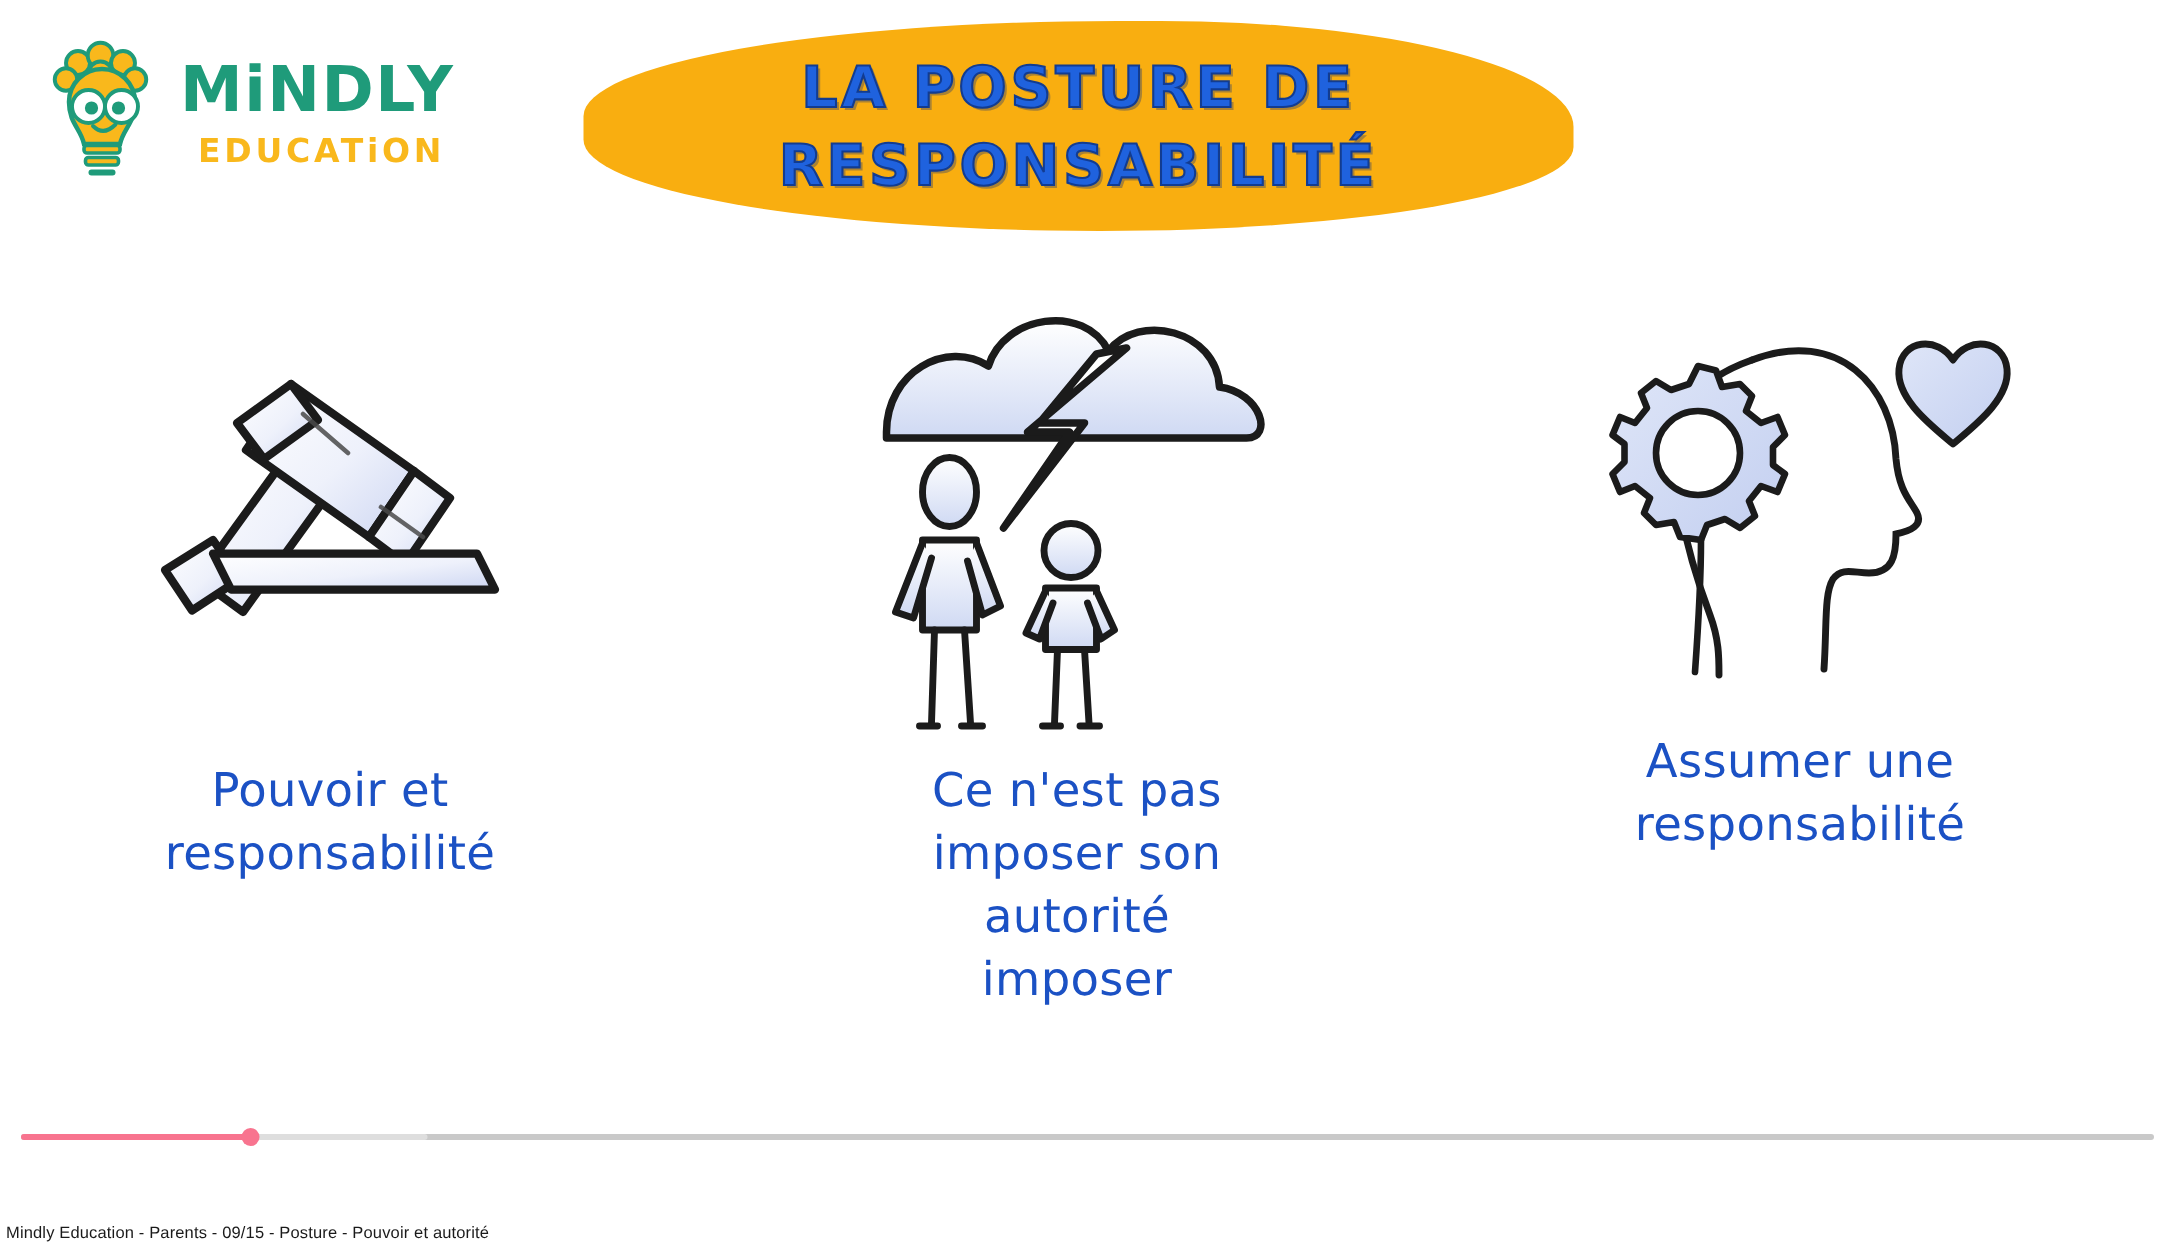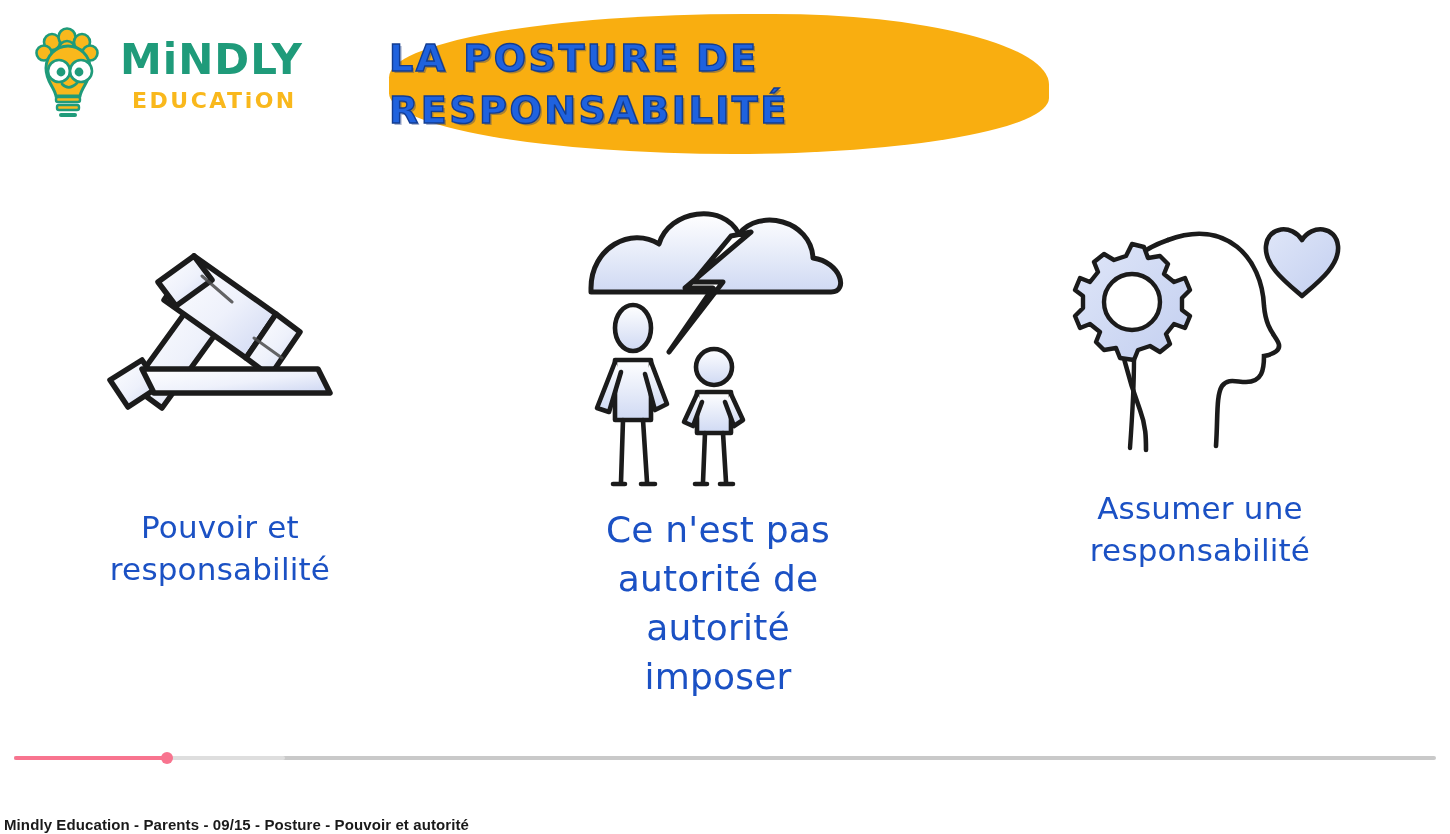--- a/index.html
+++ b/index.html
@@ -17,21 +17,21 @@
   
   #logo { position:absolute; left:22px; top:20px; width:300px; height:105px; }
   #logo-bulb { position:absolute; left:0; top:6px; width:96px; height:96px; }
   #logo-wordmark { position:absolute; left:98px; top:8px; width:200px; height:92px; }
 
   
   #title-banner {
     position:absolute; left:389px; top:14px; width:660px; height:140px;
     background:#F9AE10;
     border-radius: 62% 48% 55% 60% / 52% 58% 46% 50%;
-    display:flex; flex-direction:column; justify-content:center;
+    display:flex; flex-direction:column; align-items:center; justify-content:center;
     gap: 6px;
   }
   .title-line {
     font-family:"DejaVu Sans", sans-serif;
     font-weight: 700;
     font-size: 38px;
     letter-spacing: 2.5px;
     color:#1f62de;
     text-transform: uppercase;
     -webkit-text-stroke: 1.4px #123c91;
@@ -49,36 +49,36 @@
   .caption {
     margin-top: 16px;
     font-family:"DejaVu Sans", sans-serif;
     font-size: 31px;
     line-height: 1.36;
     color:#1b51c4;
     text-align:center;
     font-weight: 400;
     letter-spacing: .2px;
   }
-  #col-2 .caption { margin-top: 10px; font-size:36px; max-width:260px; }
+  #col-2 .caption { margin-top: 10px; font-size:31px; max-width:260px; }
   #col-1 .caption { max-width: 330px; margin-top: 46px; }
   #col-3 .caption { max-width: 340px; margin-top: 27px; }
 
   
   #player { position:absolute; left:0; top:748px; width:1450px; height:66px; }
   #progress-track { position:absolute; left:14px; top:8px; width:1422px; height:4px; background:#c9c9c9; border-radius:2px; }
   #progress-buffer { position:absolute; left:0; top:0; width:271px; height:4px; background:#dedede; border-radius:2px;}
   #progress-played { position:absolute; left:0; top:0; width:153px; height:4px; background:#f8748f; border-radius:2px;}
   #progress-knob { position:absolute; left:147px; top:-4px; width:12px; height:12px; border-radius:50%; background:#f8748f; }
 
   
   #video-title {
     position:absolute; left:4px; top:816px;
     font-family:"Liberation Sans", sans-serif;
-    font-size:15px; font-weight:700; color:#1a1a1a; letter-spacing:.1px;
+    font-size:11px; font-weight:400; color:#1a1a1a; letter-spacing:.1px;
   }
 </style>
 </head>
 <body>
 
 <div id="stage">
 
   <div id="slide">
 
     <div id="logo">
@@ -178,21 +178,21 @@
           <circle cx="141" cy="171" r="18"></circle>
           <path d="M124 196 L158 196 L158 237 L124 237 Z"></path>
           <path d="M124 198 L111 226 L120 230 L129 206"></path>
           <path d="M158 198 L170 224 L161 230 L152 206"></path>
           <path d="M132 237 L130 286 M150 237 L153 286" fill="none"></path>
           <path d="M122 288 L134 288 M147 288 L160 288" fill="none"></path>
         </g>
       </svg>
       <div class="caption">
         <div>Ce n'est pas</div>
-        <div>autorité de</div>
+        <div>imposer son</div>
         <div>autorité</div>
         <div>imposer</div>
       </div>
     </div>
 
     <div class="col" id="col-3">
       <svg class="art" width="300" height="250" viewBox="0 0 300 250">
         <defs>
           <linearGradient id="hfill" x1="0" y1="0" x2="1" y2="1">
             <stop offset="0%" stop-color="#dfe6f8"></stop>

